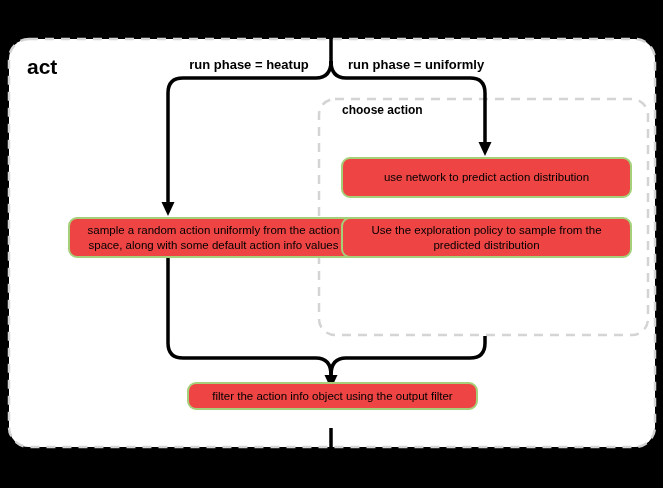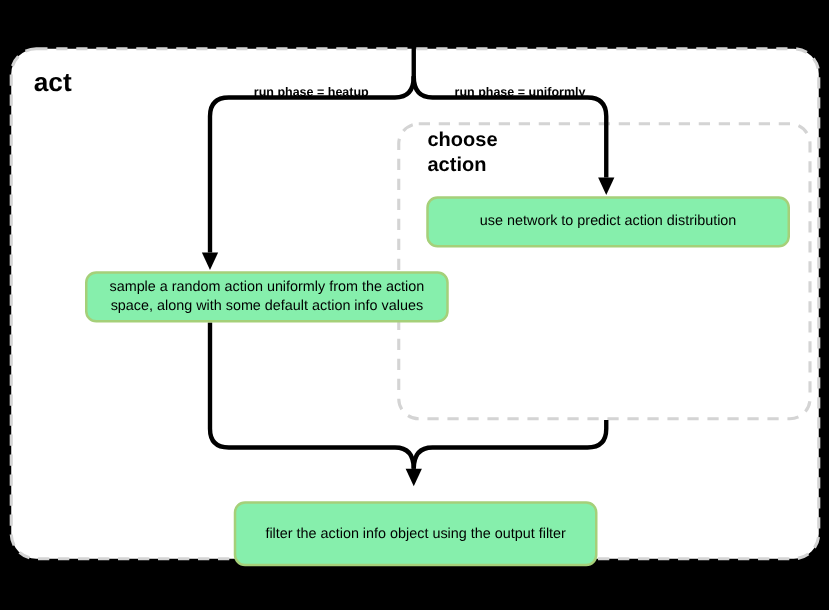--- a/index.html
+++ b/index.html
@@ -13,48 +13,48 @@
   }
   .stage { position: absolute; left: 0; top: 0; width: 663px; height: 488px; }
   svg.connectors { position: absolute; left: 0; top: 0; z-index: 0; }
 
   .act-title {
     position: absolute; left: 27px; top: 55px;
     font-size: 21px; font-weight: bold; z-index: 2;
   }
   .branch-label {
     position: absolute; top: 57px;
-    font-size: 10px; font-weight: bold;
-    text-align: center; z-index: 2; white-space: nowrap; margin-top: 12px;
+    font-size: 13px; font-weight: bold;
+    text-align: center; z-index: 2; white-space: nowrap;
   }
   .branch-label.heatup   { left: 178px; width: 142px; }
   .branch-label.training { left: 348px; width: 136px; }
 
   .group-title {
     position: absolute; left: 342px; top: 103px; width: 84px;
-    font-size: 16px; font-weight: bold; line-height: 1.25; z-index: 2;
+    font-size: 12px; font-weight: bold; line-height: 1.25; z-index: 2;
   }
 
   .node {
     position: absolute; box-sizing: border-box;
     width: 291px;
-    background: #86efac;
+    background: #ef4444;
     border: 2.5px solid #a5d079;
     border-radius: 9px;
     display: flex; align-items: center; justify-content: center;
     text-align: center;
     font-size: 11.5px; line-height: 1.3;
     padding: 2px 8px;
     z-index: 1;
   }
   .node-sample      { left: 22px;  top: 217px; height: 41px; margin-left: 46px; }
   .node-network     { left: 341px; top: 157px; height: 41px; }
   .node-exploration { left: 341px; top: 217px; height: 41px; }
   .node-create-info { left: 341px; top: 277px; height: 41px; }
-  .node-filter      { left: 187px; top: 401px; height: 52px; }
+  .node-filter      { left: 187px; top: 382px; height: 28px; }
 </style>
 </head>
 <body>
 
 <div class="stage">
 
   <svg class="connectors" width="663" height="488" viewBox="0 0 663 488">
 
     <rect x="0" y="0" width="663" height="488" fill="#000000"></rect>
 
@@ -81,16 +81,17 @@
   <div class="act-title">act</div>
 
   <div class="branch-label heatup">run phase = heatup</div>
   <div class="branch-label training">run phase = uniformly</div>
 
   <div class="group-title">choose action</div>
 
   <div class="node node-sample">sample a random action uniformly from the action space, along with some default action info values</div>
 
   <div class="node node-network">use network to predict action distribution</div>
+  <div class="node node-exploration">Use the exploration policy to sample from the predicted distribution</div>
 
   <div class="node node-filter">filter the action info object using the output filter</div>
 
 </div>
 
 </body></html>

